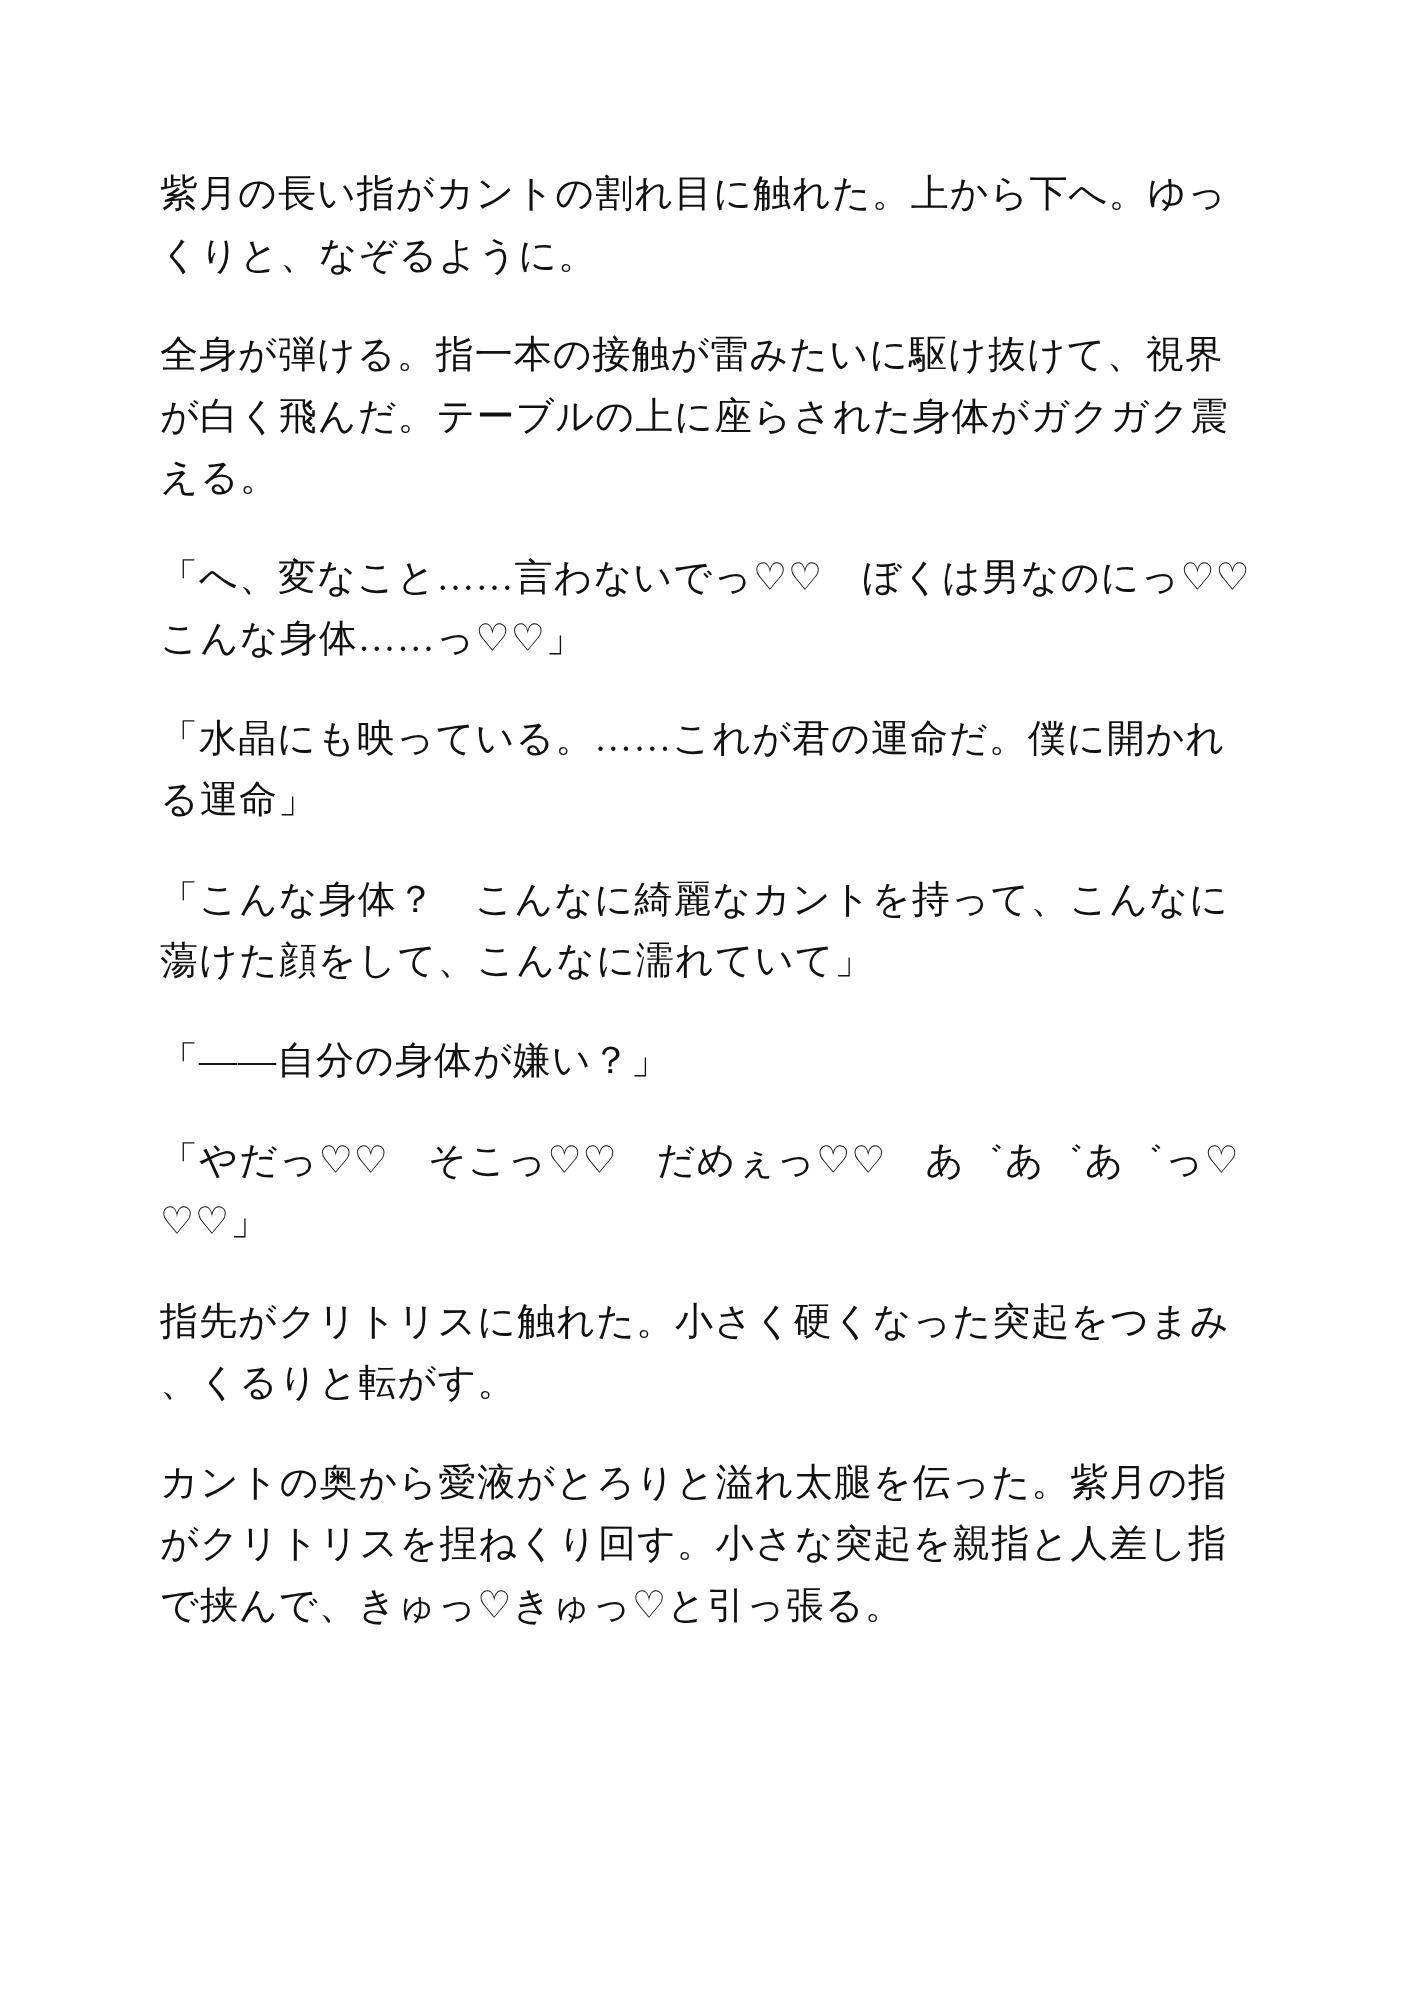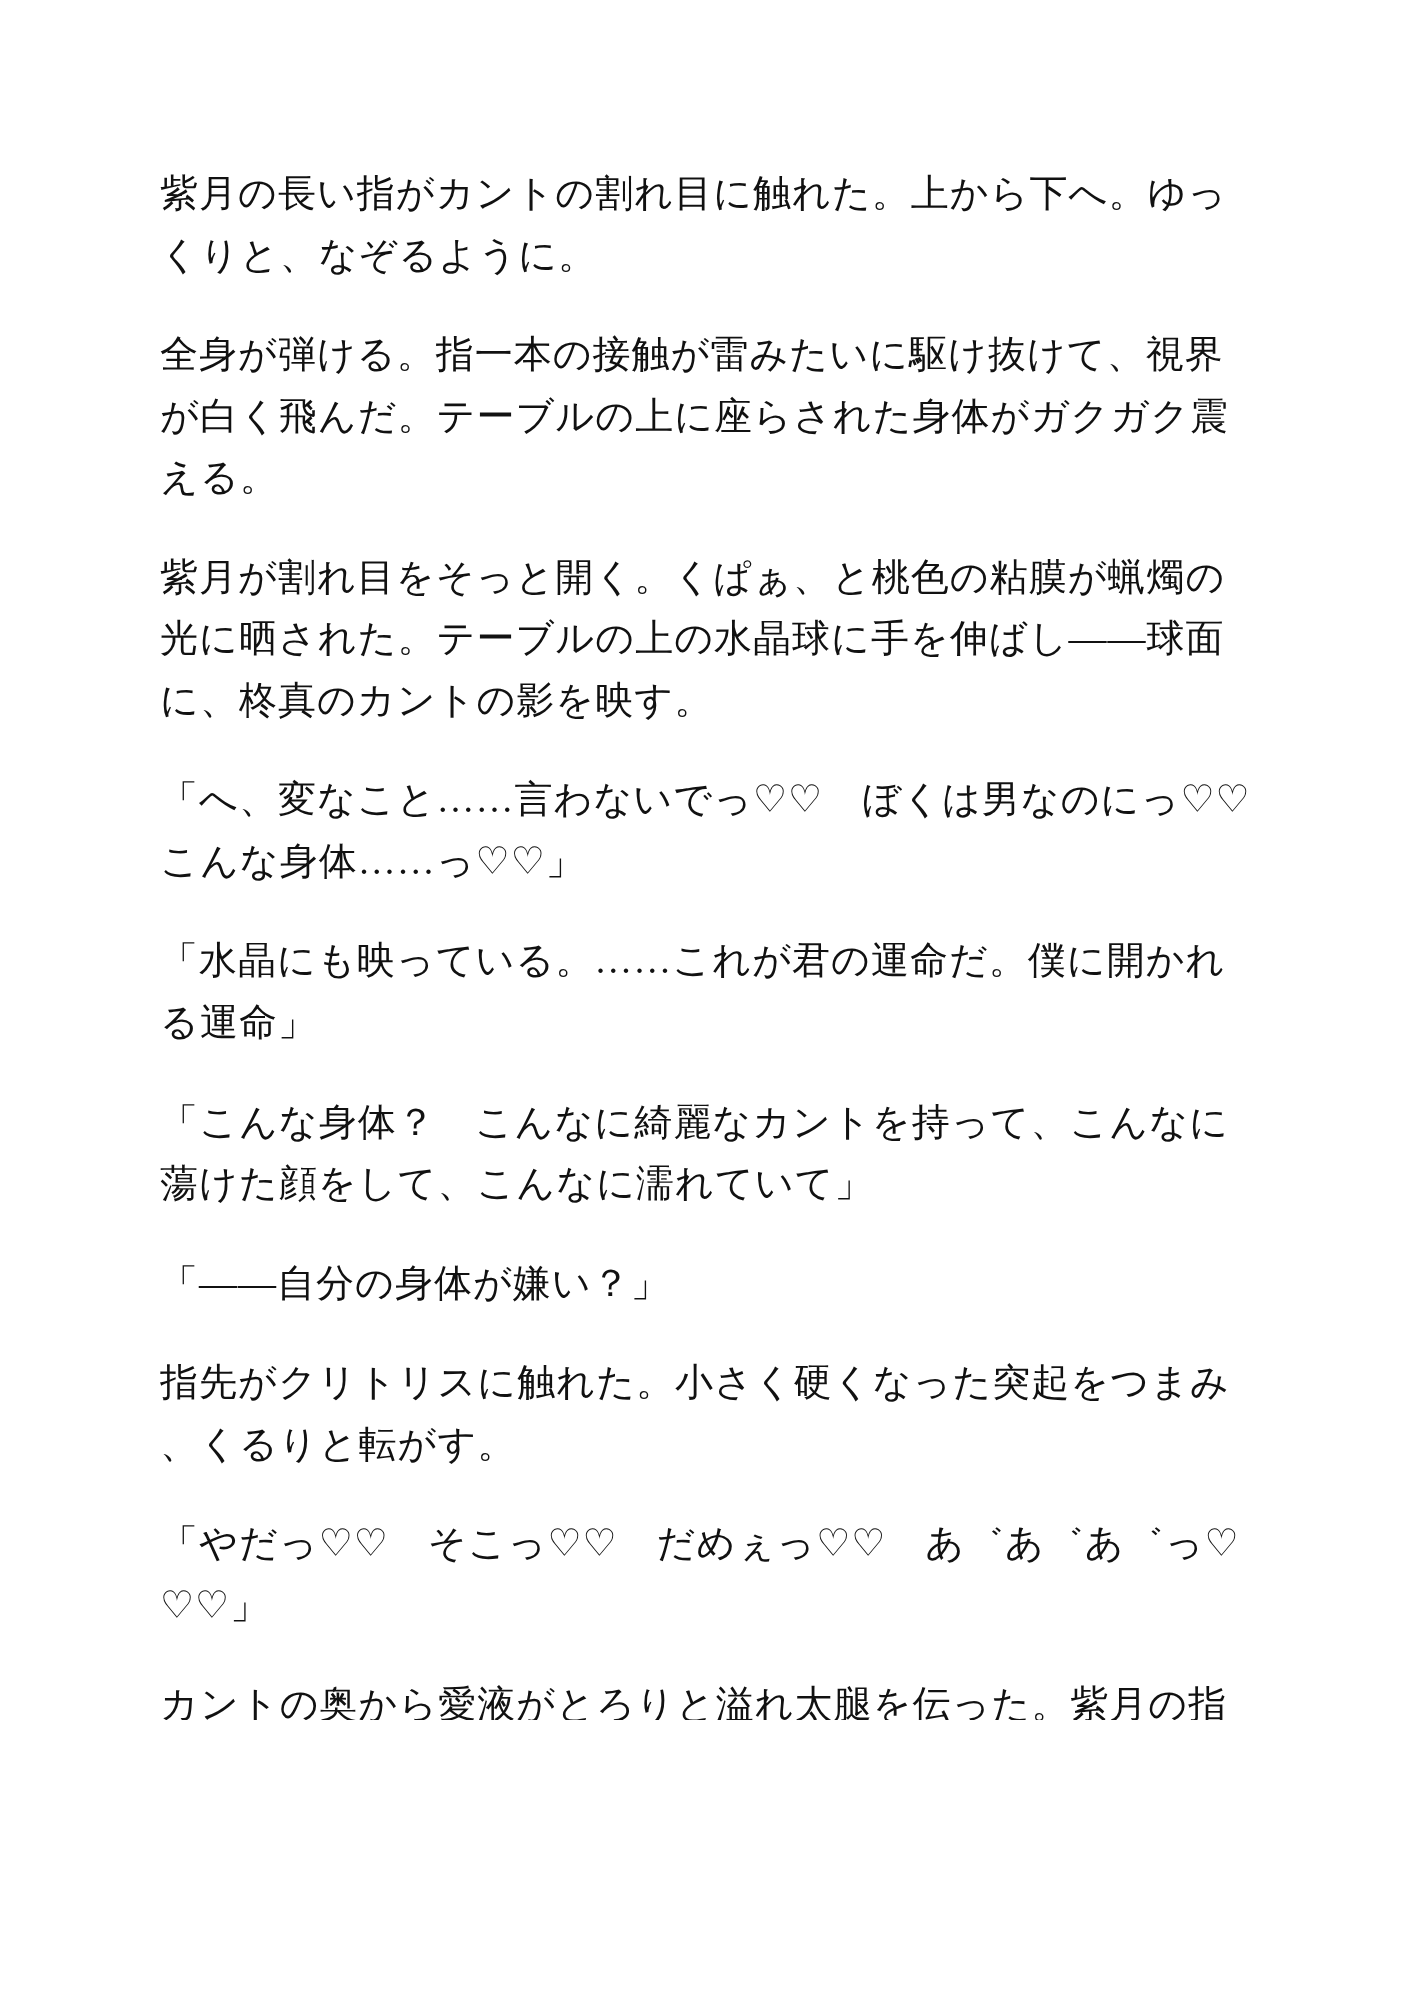--- a/index.html
+++ b/index.html
@@ -29,22 +29,21 @@
     white-space: pre-wrap;
   }
 </style>
 </head>
 <body>
 
 <div class="page">
   <div class="text-body">
     <p>紫月の長い指がカントの割れ目に触れた。上から下へ。ゆっくりと、なぞるように。</p>
     <p>全身が弾ける。指一本の接触が雷みたいに駆け抜けて、視界が白く飛んだ。テーブルの上に座らされた身体がガクガク震える。</p>
-    <p>紫月が割れ目をそっと開く。くぱぁ、と桃色の粘膜が蝋燭の光に晒された。テーブルの上の水晶球に手を伸ばし——球面に、柊真のカントの影を映す。</p>
     <p>「へ、変なこと……言わないでっ♡♡　ぼくは男なのにっ♡♡　こんな身体……っ♡♡」</p>
     <p>「水晶にも映っている。……これが君の運命だ。僕に開かれる運命」</p>
     <p>「こんな身体？　こんなに綺麗なカントを持って、こんなに蕩けた顔をして、こんなに濡れていて」</p>
     <p>「——自分の身体が嫌い？」</p>
+    <p>「やだっ♡♡　そこっ♡♡　だめぇっ♡♡　あ゛あ゛あ゛っ♡♡♡」</p>
     <p>指先がクリトリスに触れた。小さく硬くなった突起をつまみ、くるりと転がす。</p>
-    <p>「やだっ♡♡　そこっ♡♡　だめぇっ♡♡　あ゛あ゛あ゛っ♡♡♡」</p>
     <p>カントの奥から愛液がとろりと溢れ太腿を伝った。紫月の指がクリトリスを捏ねくり回す。小さな突起を親指と人差し指で挟んで、きゅっ♡きゅっ♡と引っ張る。</p>
   </div>
 </div>
 
 </body></html>

